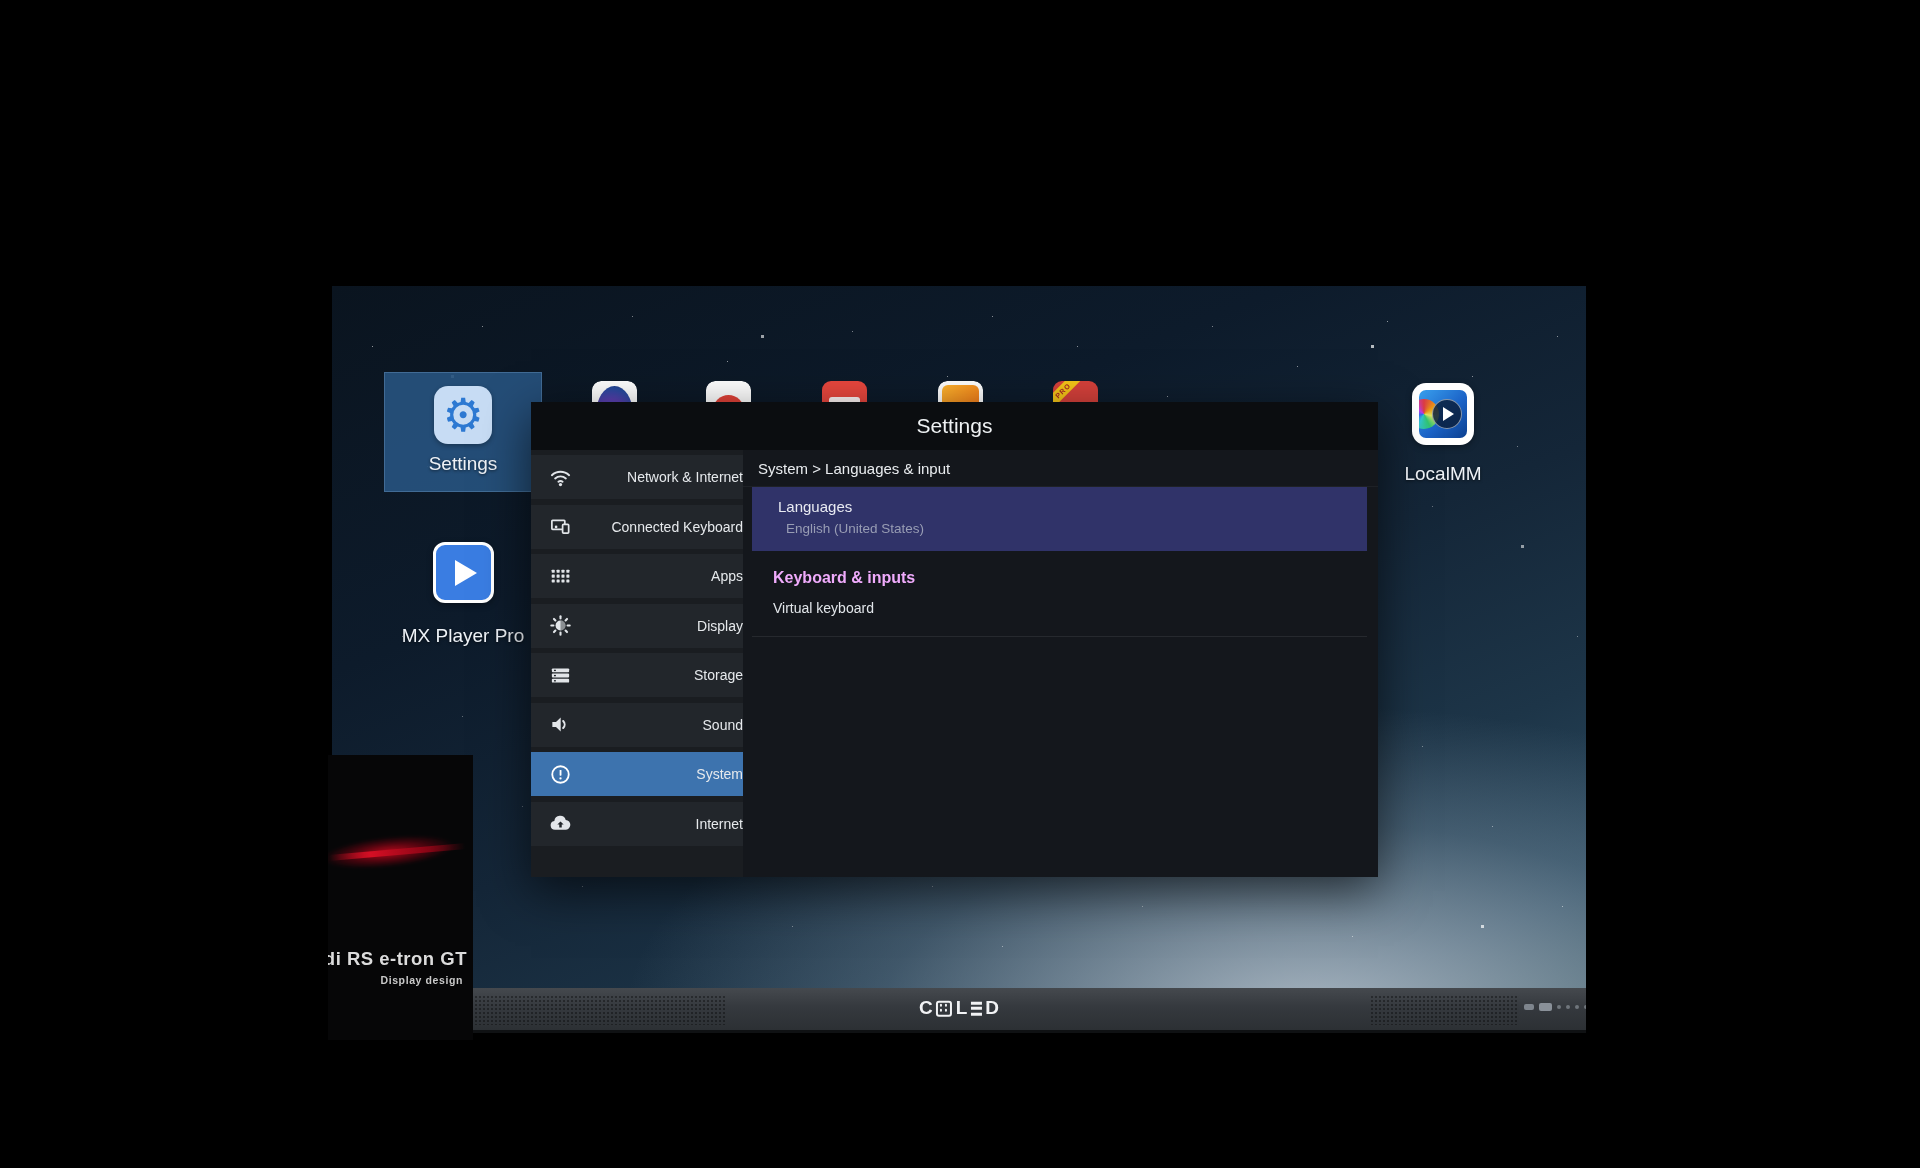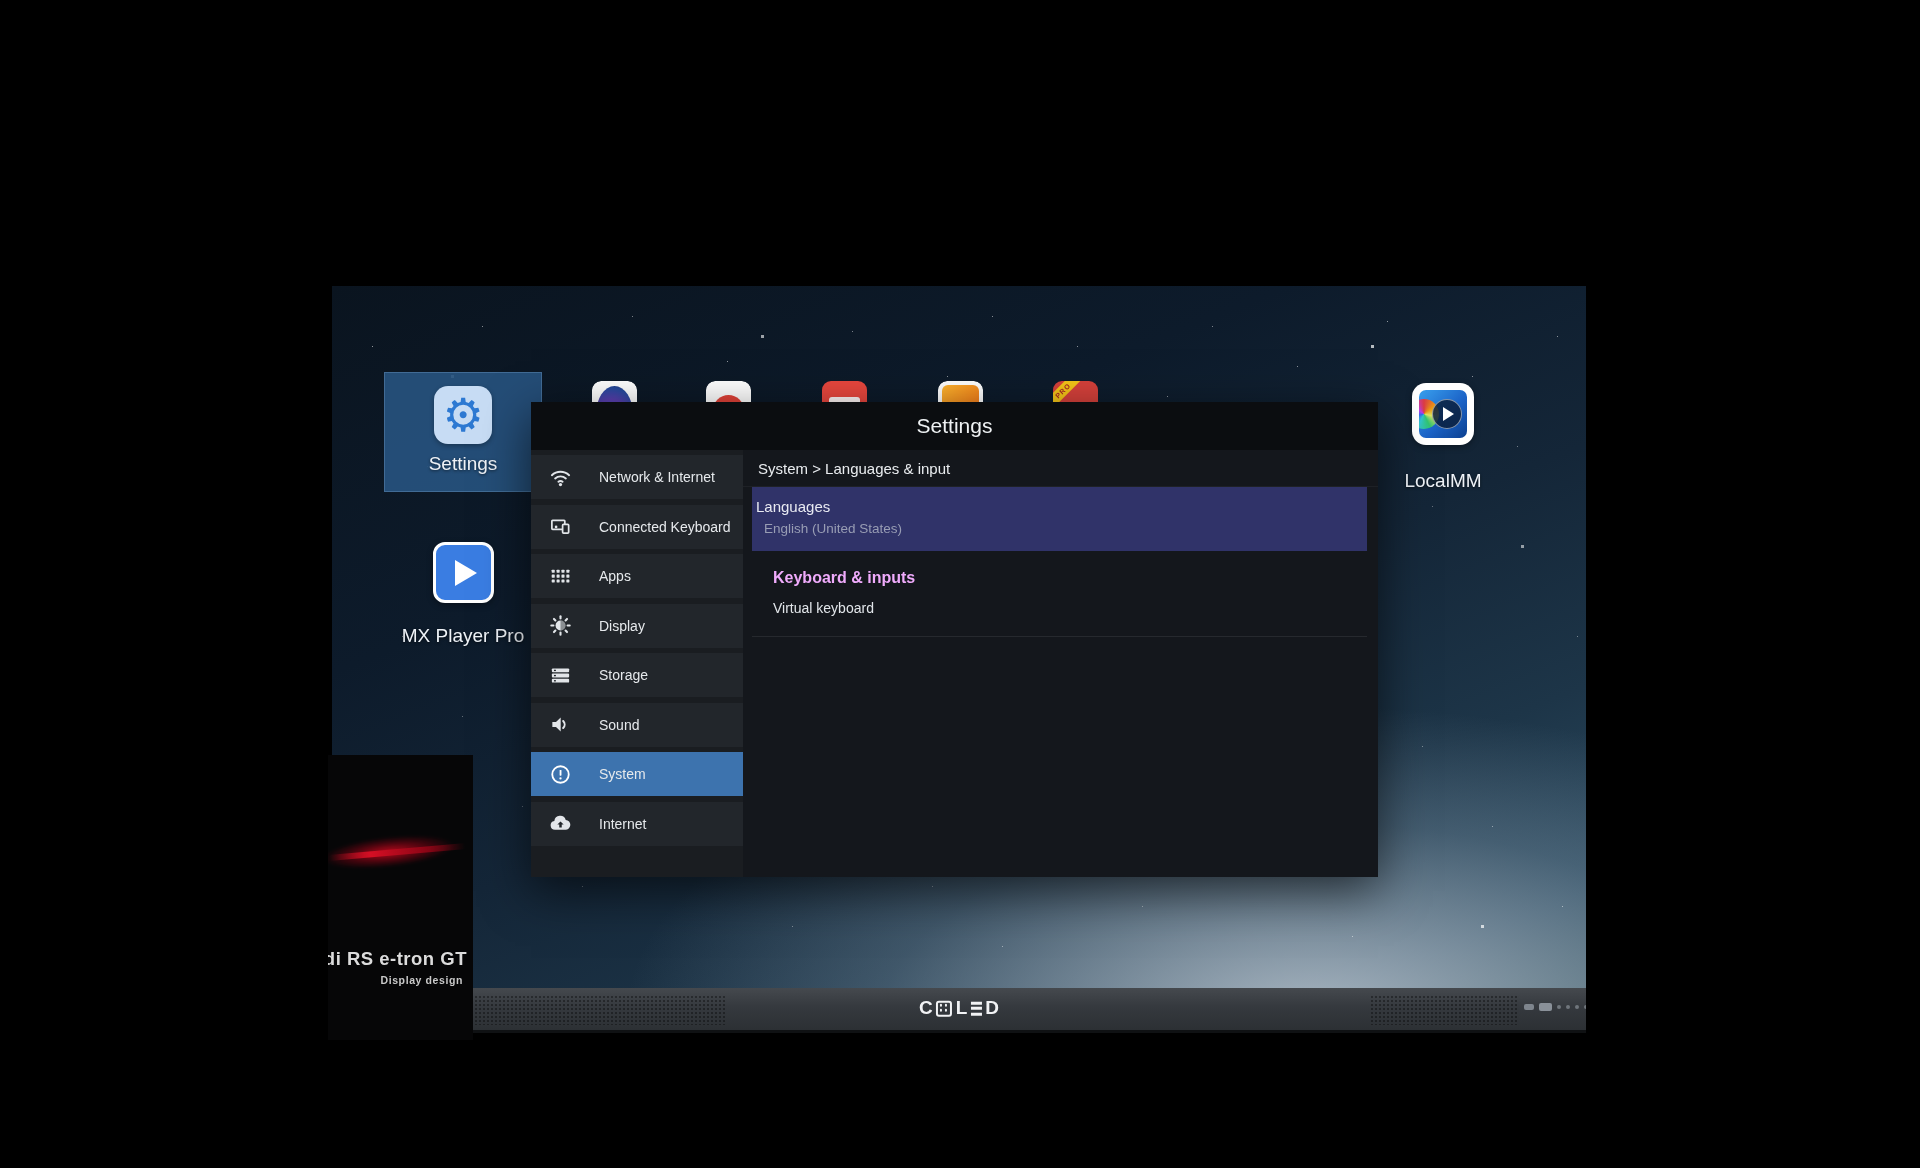--- a/index.html
+++ b/index.html
@@ -54,21 +54,21 @@
     display:flex;flex-direction:column;align-items:center;}
   .local-appicon{width:62px;height:62px;border-radius:14px;background:#fff;
     display:flex;align-items:center;justify-content:center;box-shadow:0 2px 6px rgba(0,0,0,.35);}
   .local-inner{position:relative;width:48px;height:48px;border-radius:7px;overflow:hidden;
     background:linear-gradient(135deg,#39a0ee 0%,#1c64c8 55%,#0b3f90 100%);}
   .local-disc{position:absolute;left:-10px;top:9px;width:30px;height:30px;border-radius:50%;
     background:conic-gradient(#e33,#f90,#ee5,#3c6,#3cc,#36e,#c3e,#e33);opacity:.9;}
   .local-play{position:absolute;right:5px;top:9px;width:30px;height:30px;border-radius:50%;
     background:rgba(10,30,60,.85);border:1px solid rgba(255,255,255,.5);display:flex;align-items:center;justify-content:center;box-sizing:border-box;}
   .local-play .tri{width:0;height:0;border-left:11px solid #fff;border-top:7px solid transparent;border-bottom:7px solid transparent;margin-left:3px;}
-  .tile-local .app-label{margin-top:25px;}
+  .tile-local .app-label{margin-top:18px;}
 
   
   .bezel{position:absolute;left:0;top:702px;width:1254px;height:45px;z-index:4;
     background:linear-gradient(#45494e 0%,#35393e 45%,#2c3034 100%);border-bottom:3px solid #0f1113;box-sizing:border-box;}
   .grille{position:absolute;top:7px;height:30px;opacity:.55;
     background-image:radial-gradient(circle at 2px 2px, rgba(0,0,0,.65) 1px, transparent 1.4px);background-size:4px 4px;}
   .grille.gl{left:138px;width:255px;}
   .grille.gr{left:1038px;width:148px;}
   .brand-logo{position:absolute;left:50%;top:50%;transform:translate(-50%,-54%);
     display:flex;align-items:center;gap:3.5px;}
@@ -84,30 +84,30 @@
   .ports .pd{width:4px;height:4px;border-radius:50%;background:#70767d;}
 
   
   .dialog{position:absolute;left:199px;top:116px;width:847px;height:475px;z-index:10;
     box-shadow:0 14px 45px rgba(0,0,0,.6);}
   .titlebar{height:48px;background:#0b0d10;display:flex;align-items:center;justify-content:center;}
   .titlebar span{color:#eef1f3;font-size:21px;}
   .dlg-body{display:flex;height:427px;}
   .sidebar{width:212px;background:#1a1d21;padding-top:5px;box-sizing:border-box;}
   .srow{height:44px;margin-bottom:5.5px;background:#22262b;display:flex;align-items:center;
-        padding-left:17px;gap:27px;box-sizing:border-box;cursor:pointer;}
+        padding-left:17px;gap:27px;box-sizing:border-box;cursor:pointer;justify-content:space-between;}
   .srow.sel{background:#3d73ae;}
   .sicon{width:24px;height:24px;flex:0 0 24px;display:flex;align-items:center;justify-content:center;}
   .slabel{color:#e6e9ec;font-size:14px;}
 
   .main{flex:1;background:#14171c;position:relative;}
   .breadcrumb{position:absolute;left:0;top:0;right:0;height:36px;line-height:38px;padding-left:15px;
     color:#e9ecef;font-size:15px;border-bottom:1px solid #1e2126;}
   .langrow{position:absolute;left:9px;top:37px;width:615px;height:64px;background:#303369;
-    box-sizing:border-box;padding:11px 0 0 4px;cursor:pointer;}
+    box-sizing:border-box;padding:11px 0 0 26px;cursor:pointer;}
   .langrow .lt{color:#e8eaf2;font-size:15px;margin-bottom:6px;}
   .langrow .lv{color:#989db4;font-size:13.5px;margin-left:8px;}
   .sect-header{position:absolute;left:30px;top:119px;color:#f0abfc;font-size:16px;font-weight:bold;}
   .vkb{position:absolute;left:30px;top:150px;color:#e2e6ea;font-size:14px;cursor:pointer;}
   .mdivider{position:absolute;left:9px;top:186px;width:615px;height:1px;background:#26292e;}
 
   
   .poster{position:absolute;left:328px;top:755px;width:145px;height:285px;background:#060607;z-index:6;overflow:hidden;}
   .streak1{position:absolute;left:-12px;top:72px;width:160px;height:44px;transform:rotate(-6deg);
     background:radial-gradient(ellipse 55% 45% at 45% 55%, rgba(190,8,28,.95) 0%, rgba(122,3,19,.55) 45%, transparent 75%);

